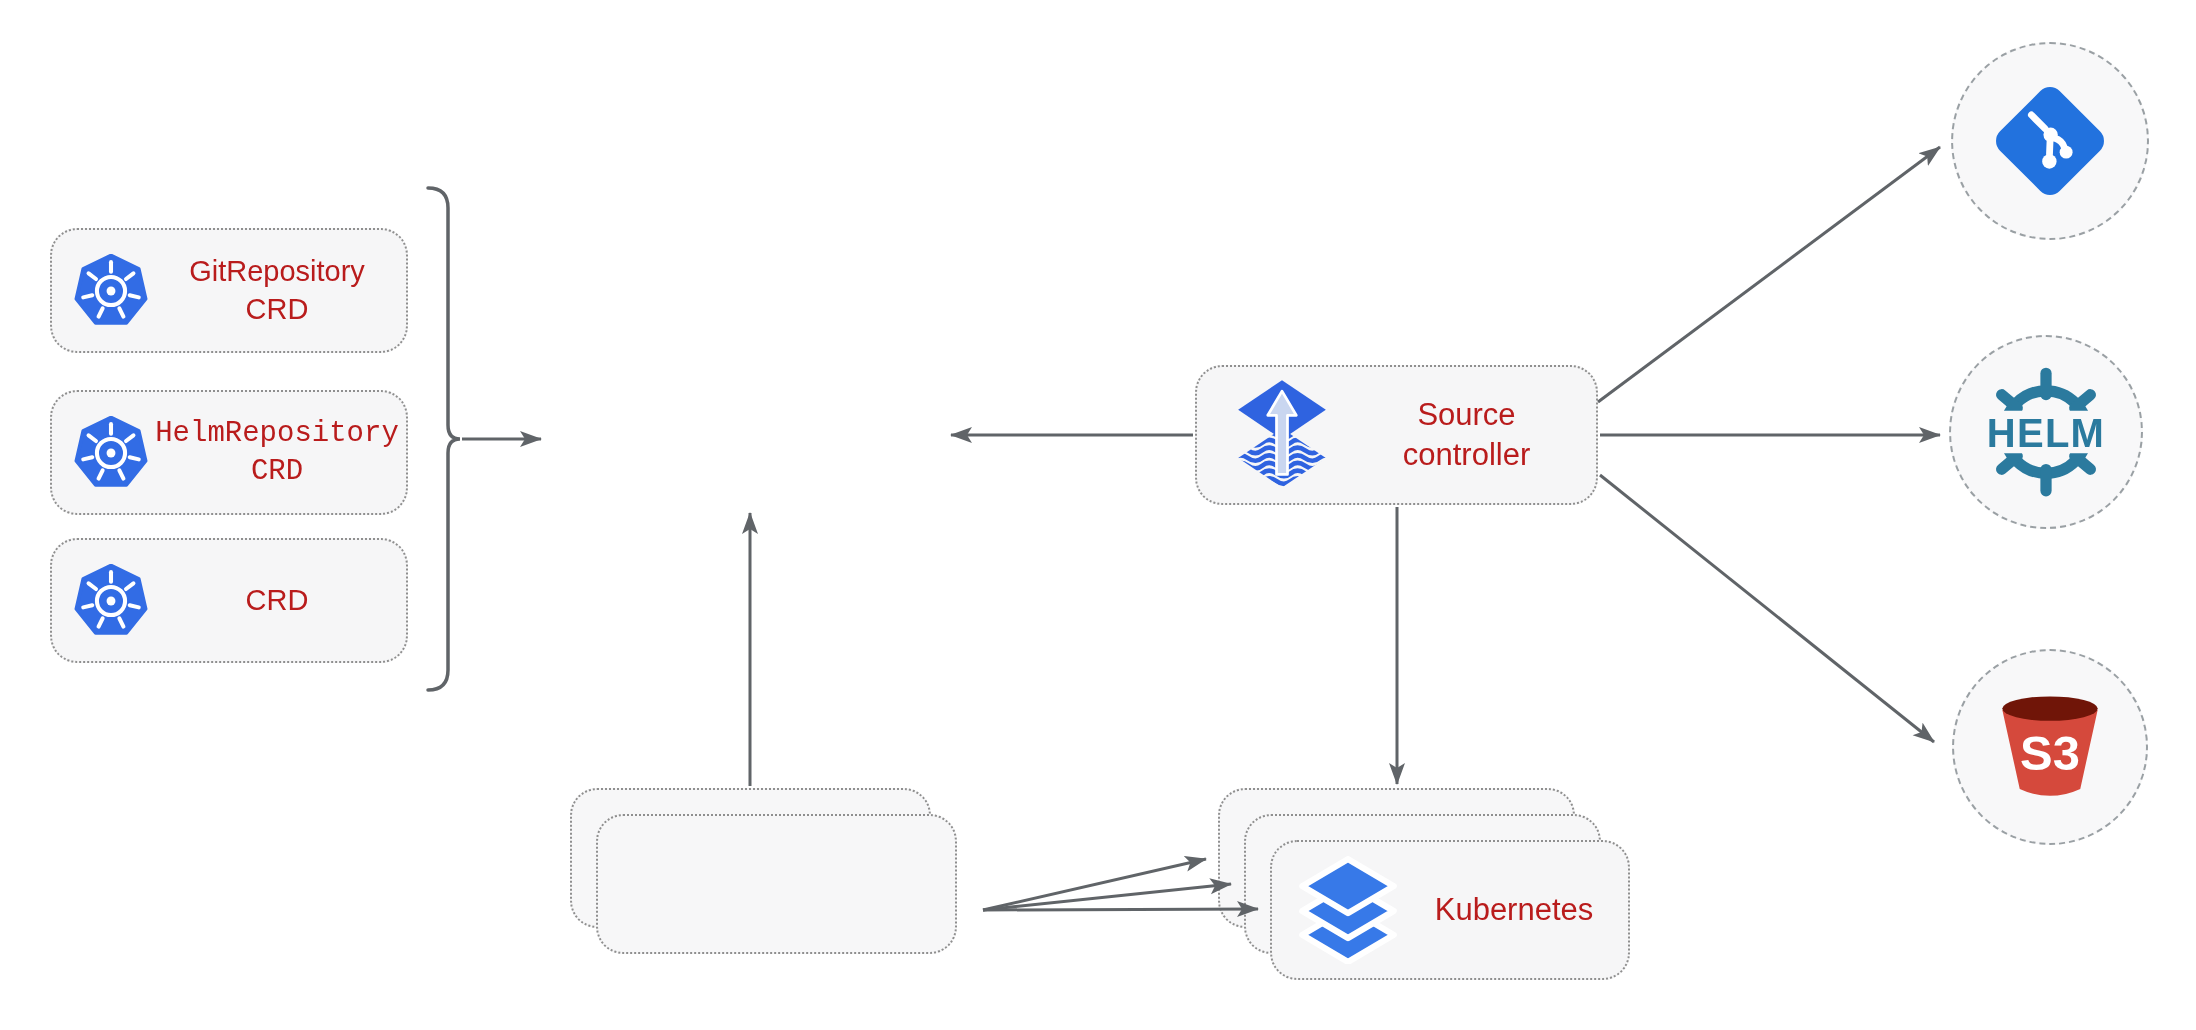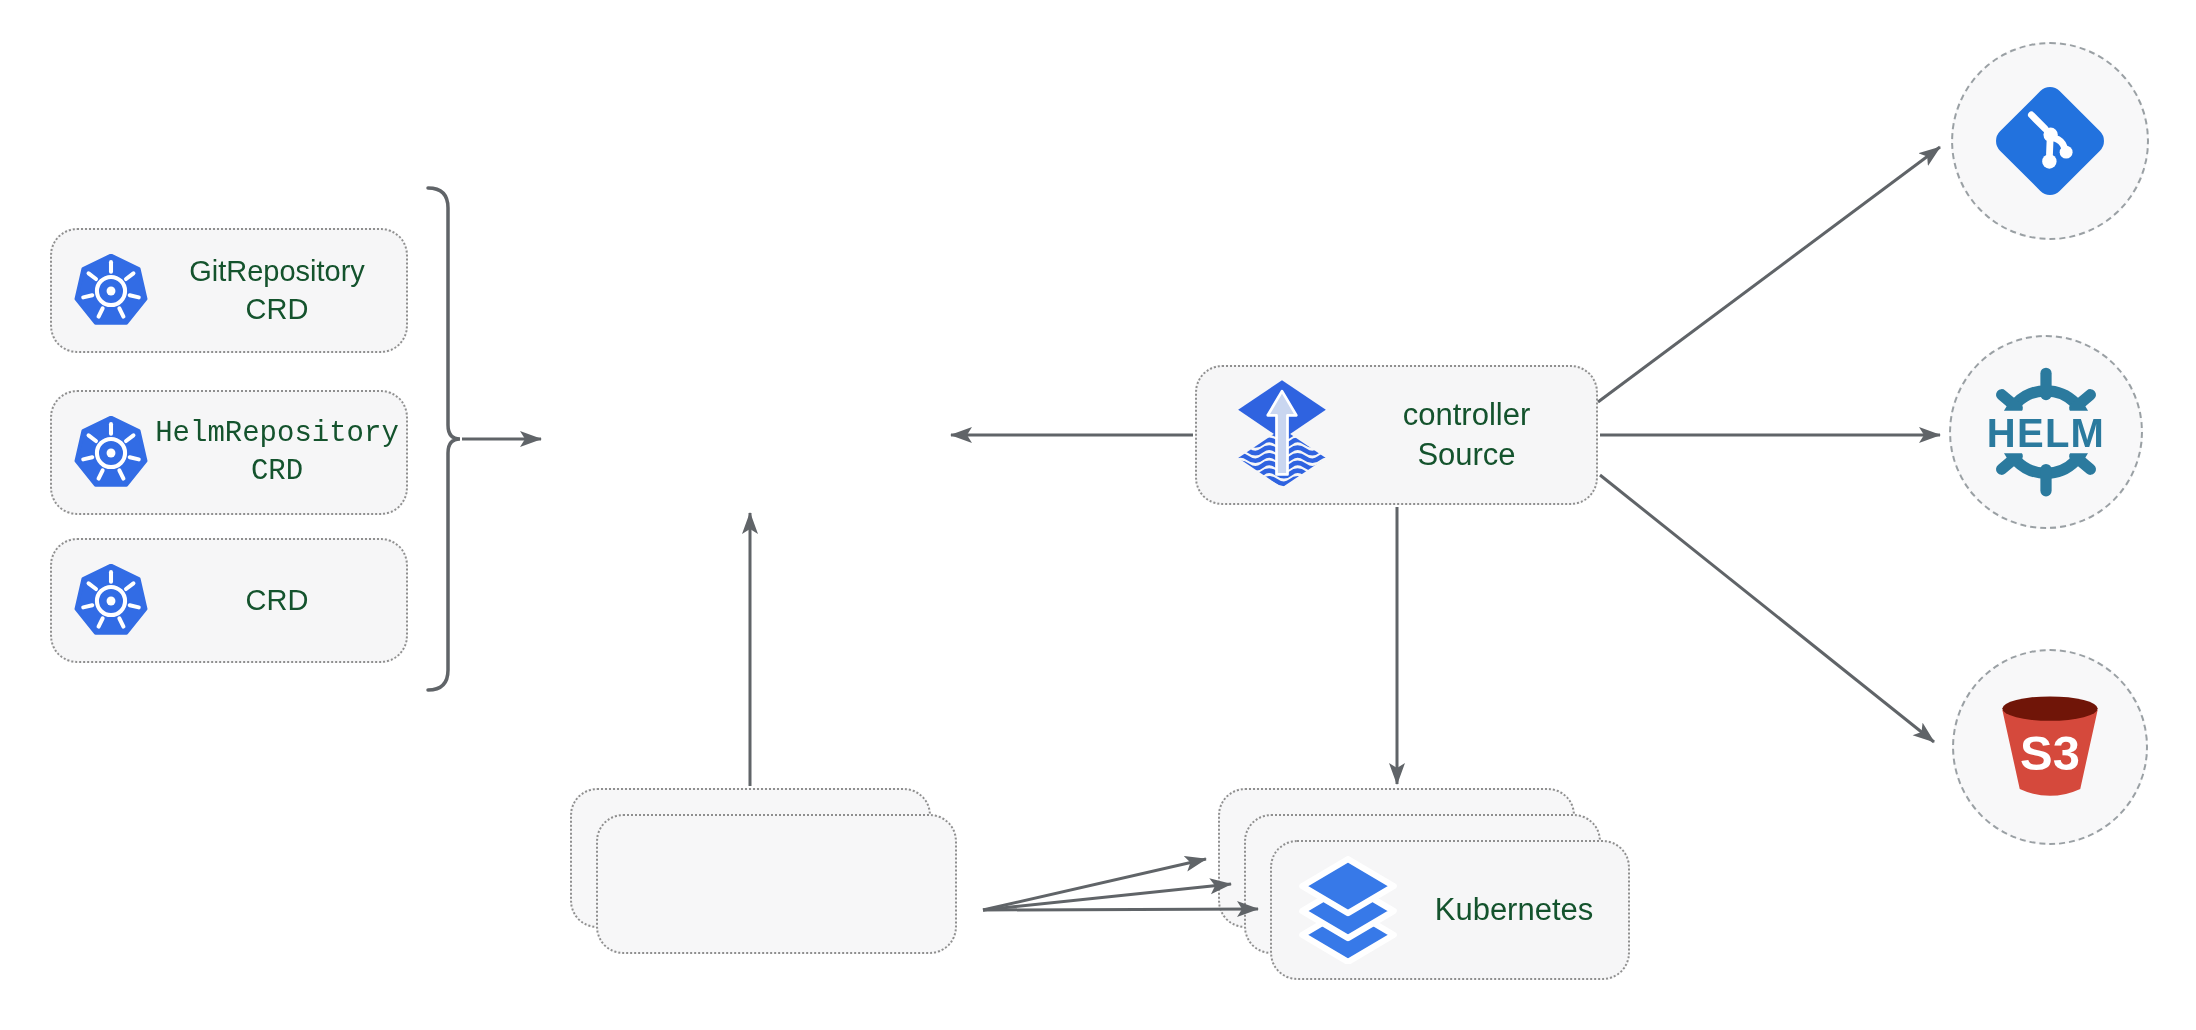--- a/index.html
+++ b/index.html
@@ -9,21 +9,21 @@
   }
   .node{
     position:absolute;background:#f6f6f7;border:2.5px dotted #8f8f8f;
     border-radius:27px;display:flex;align-items:center;box-sizing:border-box;
   }
   .ghost{
     position:absolute;background:#f7f7f8;border:2.5px dotted #8f8f8f;
     border-radius:27px;box-sizing:border-box;
   }
   .node .icon{flex:0 0 auto;}
-  .node .label{flex:1;text-align:center;line-height:1.28;color:#14532d;}
+  .node .label{flex:1;text-align:center;line-height:1.28;color:#b91c1c;}
   .label .ln{display:block;}
   .fs-crd{font-size:29px;}
   .fs-big{font-size:31px;}
   .circle{
     position:absolute;background:#f8f8f9;border:2.5px dashed #9aa0a4;border-radius:50%;
     display:flex;align-items:center;justify-content:center;box-sizing:border-box;
   }
   .overlay{position:absolute;left:0;top:0;pointer-events:none;}
   .defs-hidden{position:absolute;width:0;height:0;overflow:hidden;}
 </style>
@@ -135,22 +135,22 @@
       <span class="ln">CRD</span>
     </div>
   </div>
 
 
   <div class="node" style="left:1195px;top:365px;width:403px;height:140px;">
     <svg class="icon" viewBox="0 0 100 104" style="width:110px;height:114px;margin-left:30px;">
         <use href="#icon-flux"></use>
       </svg>
     <div class="label fs-big">
+      <span class="ln">Source</span>
       <span class="ln">controller</span>
-      <span class="ln">Source</span>
     </div>
   </div>
 
   <div class="ghost" style="left:570px;top:788px;width:361px;height:140px;"></div>
   <div class="ghost" style="left:596px;top:814px;width:361px;height:140px;"></div>
 
   <div class="ghost" style="left:1218px;top:788px;width:357px;height:140px;"></div>
   <div class="ghost" style="left:1244px;top:814px;width:357px;height:140px;"></div>
   <div class="node" style="left:1270px;top:840px;width:360px;height:140px;">
     <svg class="icon" viewBox="0 0 100 104" style="width:104px;height:108px;margin-left:24px;">

